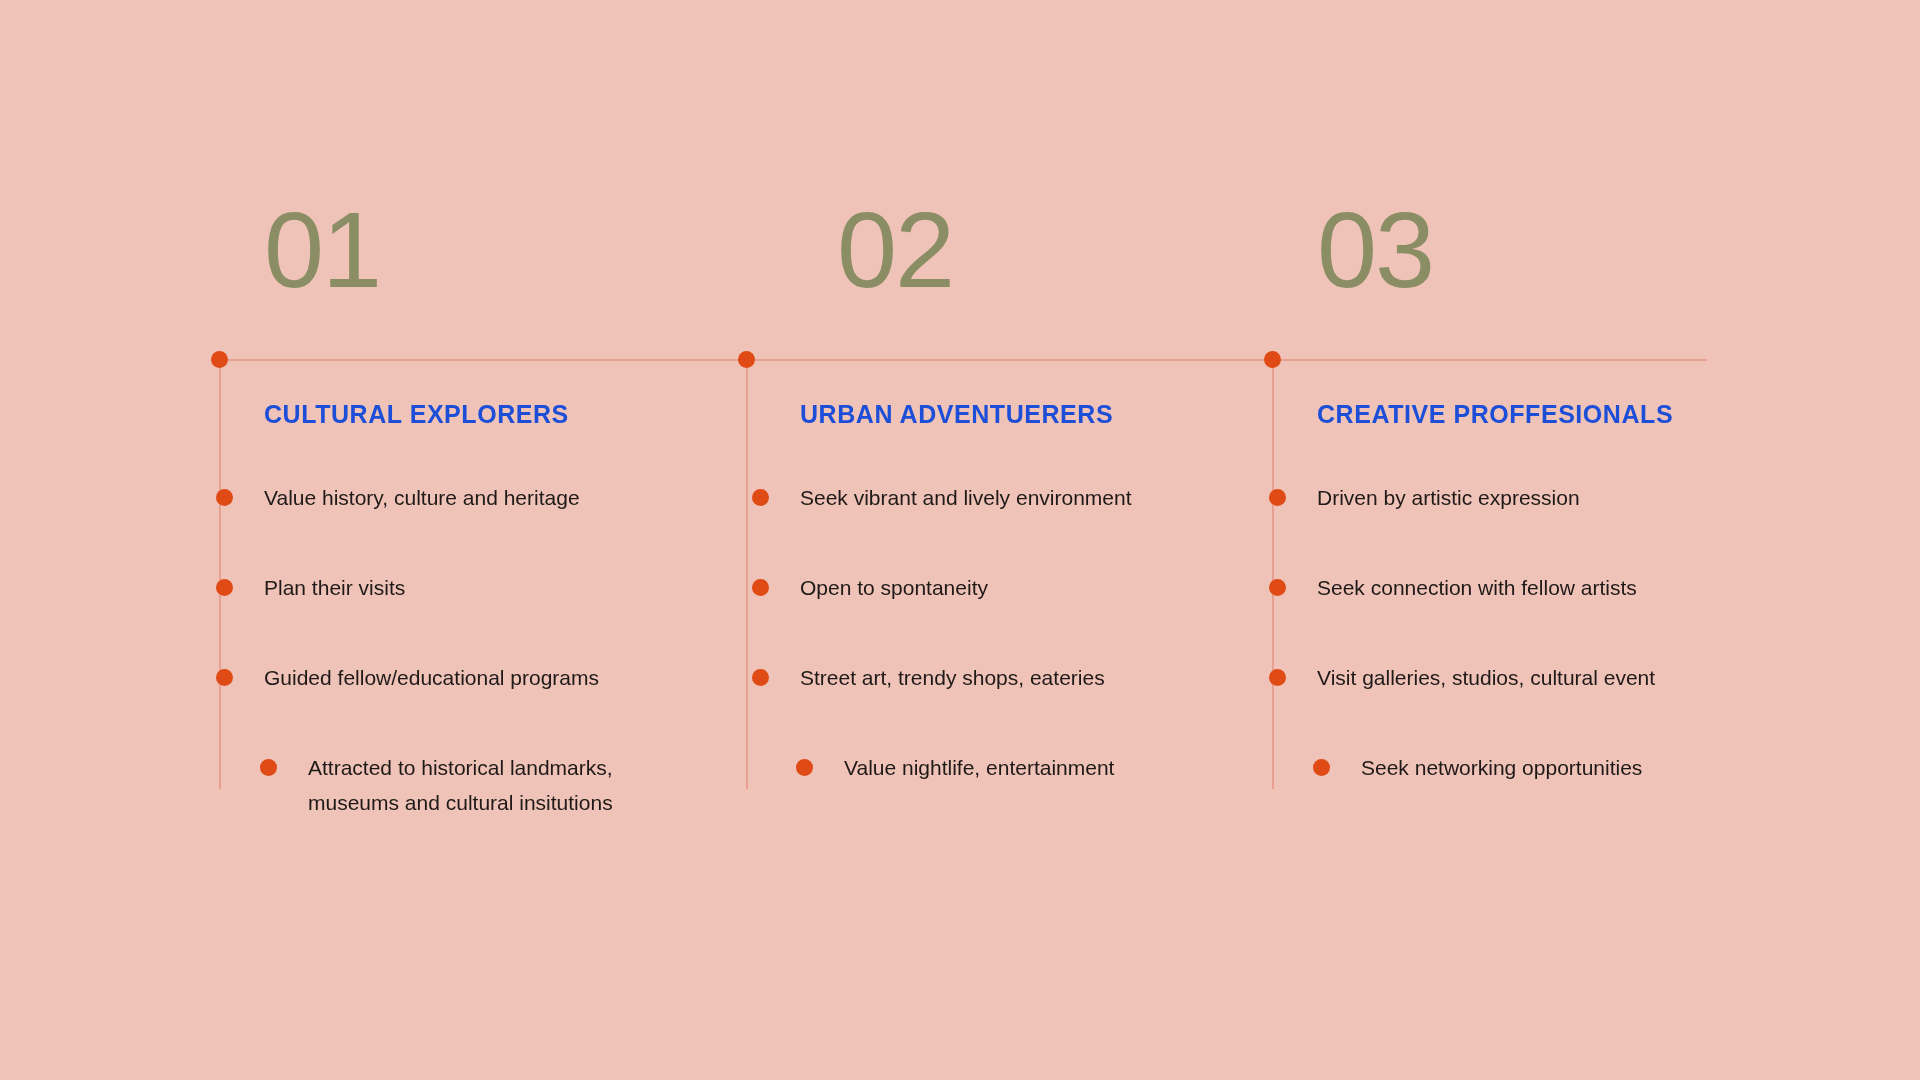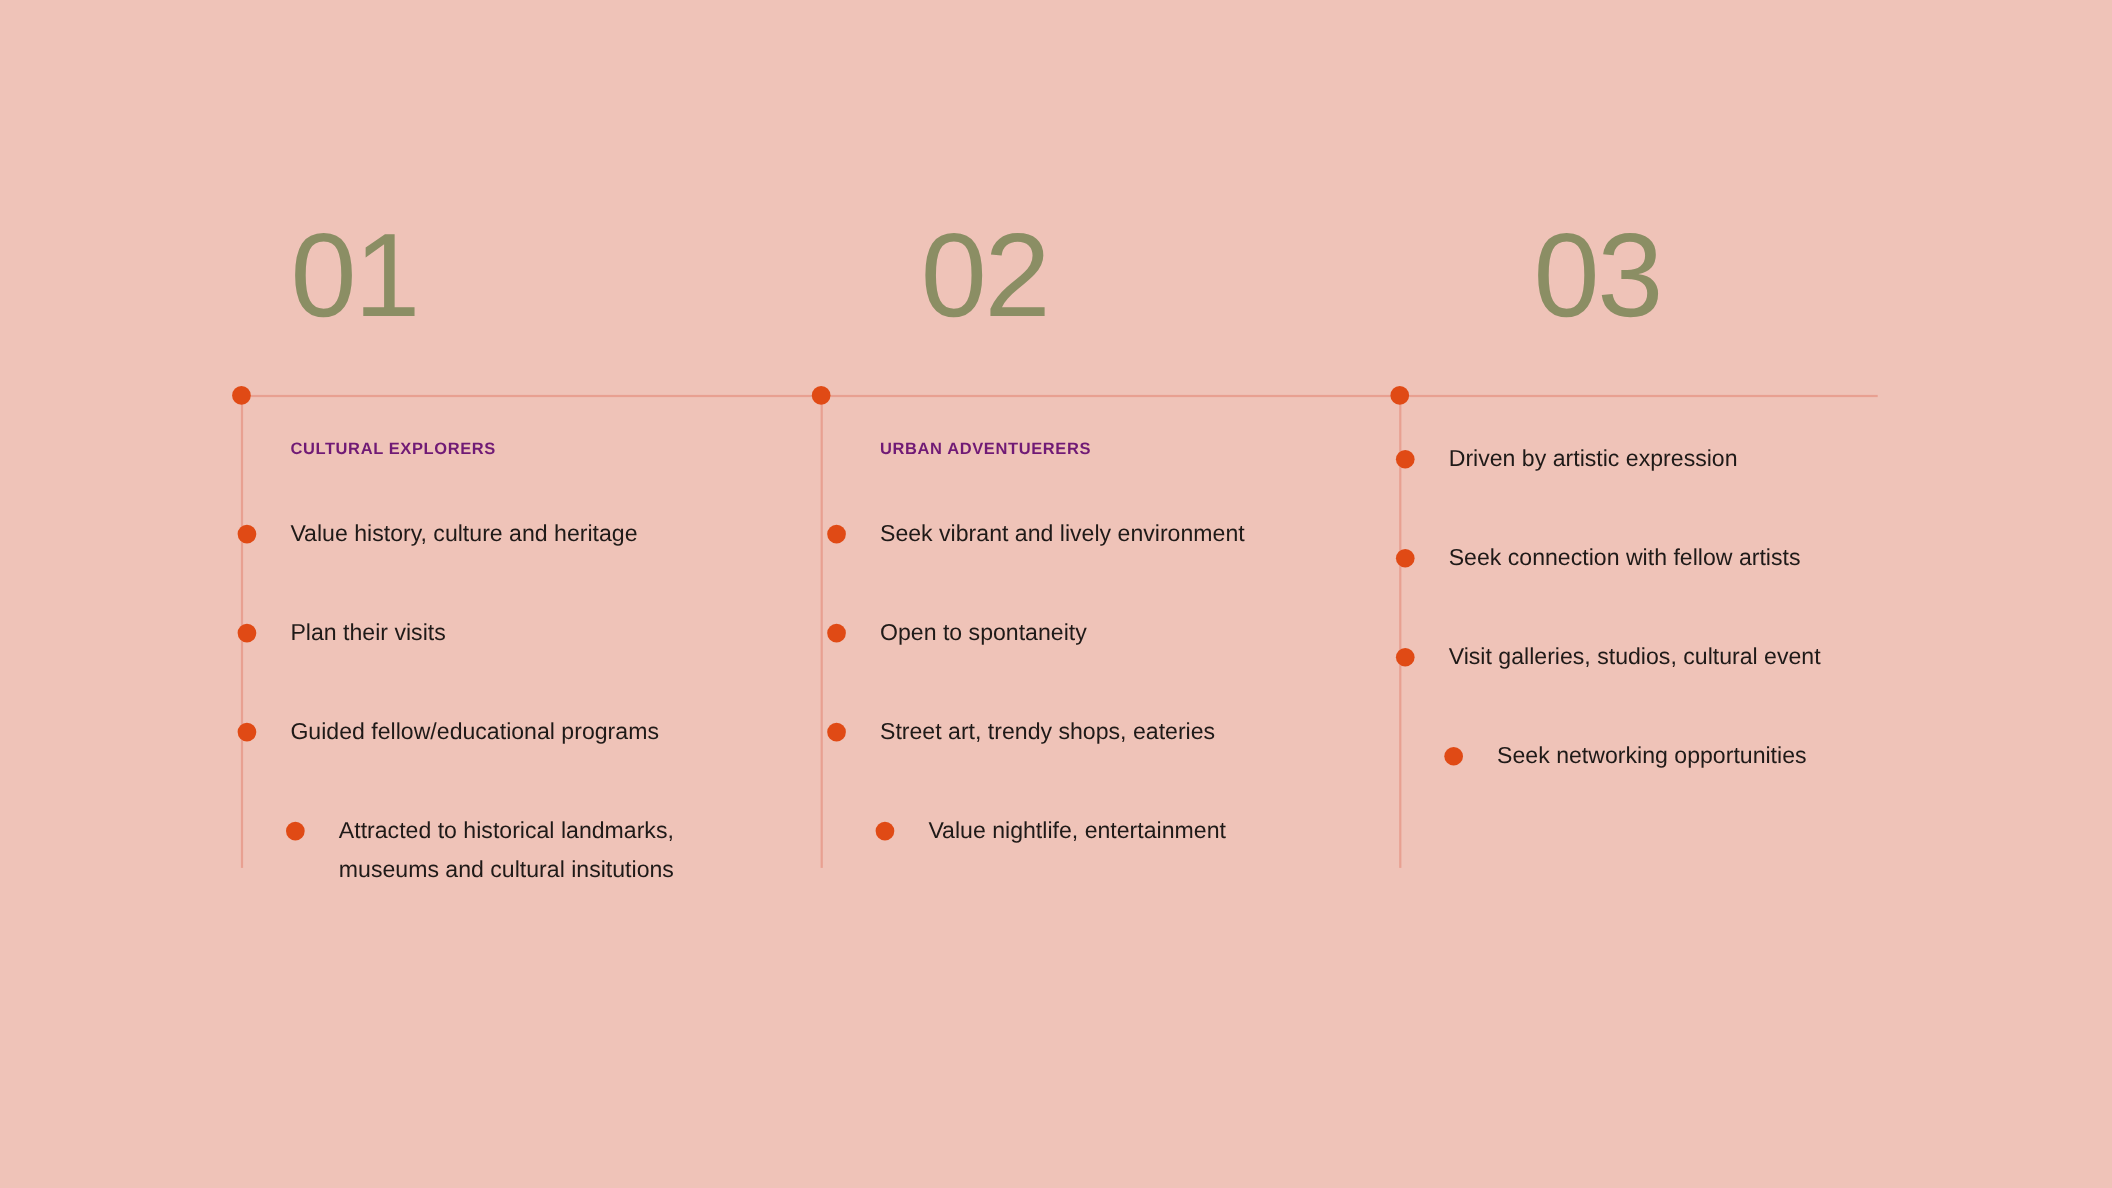--- a/index.html
+++ b/index.html
@@ -54,24 +54,24 @@
   }
 
   
   .col-body {
     position: absolute;
     top: 400px;
   }
 
   .col-title {
     font-family: "Liberation Sans", sans-serif;
-    font-size: 15px;
+    font-size: 25px;
     font-weight: 700;
     letter-spacing: 0.55px;
-    color: #701a75;
+    color: #1d4ed8;
     margin: 0 0 51px 0;
     white-space: nowrap;
   }
 
   .bullet-list {
     list-style: none;
     margin: 0;
     padding: 0;
   }
 
@@ -167,23 +167,24 @@
       <li class="bullet-item">
         <span class="bullet-dot"></span>
         <span>Value nightlife, entertainment</span>
       </li>
     </ul>
   </div>
 
   <div class="col-rail" style="left:1272px; height:430px;"></div>
   <div class="head-dot" style="left:1264px;"></div>
 
-  <div class="step-number" style="left:1394px;">03</div>
+  <div class="step-number" style="left:1317px;">03</div>
 
   <div class="col-body" style="left:1317px; width:430px;">
+    <h2 class="col-title">CREATIVE PROFFESIONALS</h2>
     <ul class="bullet-list">
       <li class="bullet-item">
         <span class="bullet-dot"></span>
         <span>Driven by artistic expression</span>
       </li>
       <li class="bullet-item">
         <span class="bullet-dot"></span>
         <span>Seek connection with fellow artists</span>
       </li>
       <li class="bullet-item">

